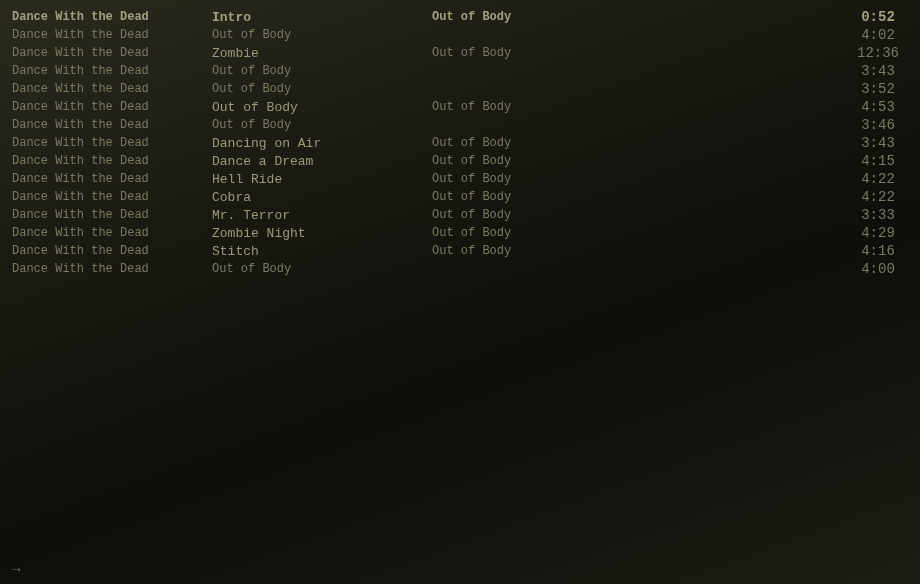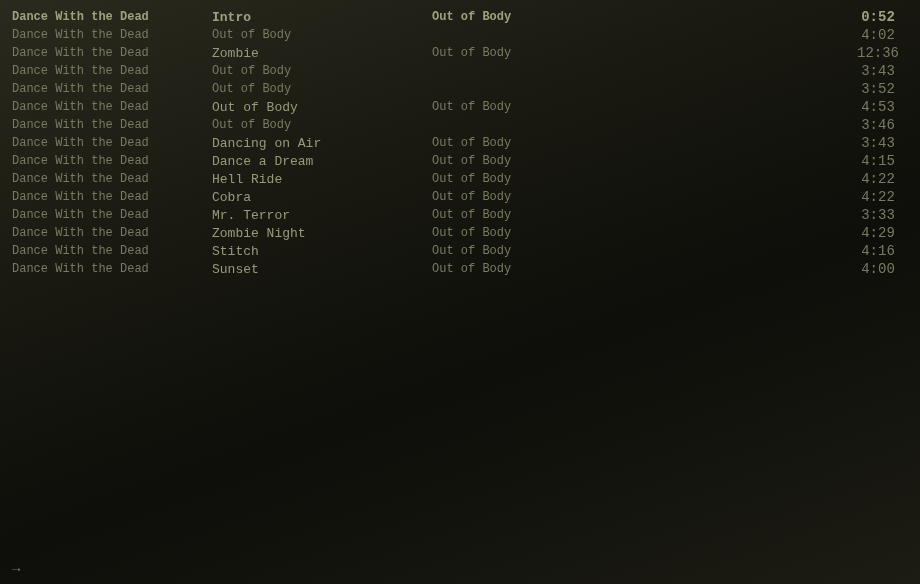--- a/index.html
+++ b/index.html
@@ -159,19 +159,18 @@
       <div class="col-duration">4:29</div>
     </div>
     <div class="track-row">
       <div class="col-artist">Dance With the Dead</div>
       <div class="col-title">Stitch</div>
       <div class="col-album">Out of Body</div>
       <div class="col-duration">4:16</div>
     </div>
     <div class="track-row">
       <div class="col-artist">Dance With the Dead</div>
-      <div class="col-title">Sunset</div>
       <div class="col-album">Out of Body</div>
       <div class="col-duration">4:00</div>
     </div>
   </div>
 
 <div class="arrow-indicator">→</div>
 
 </body></html>

